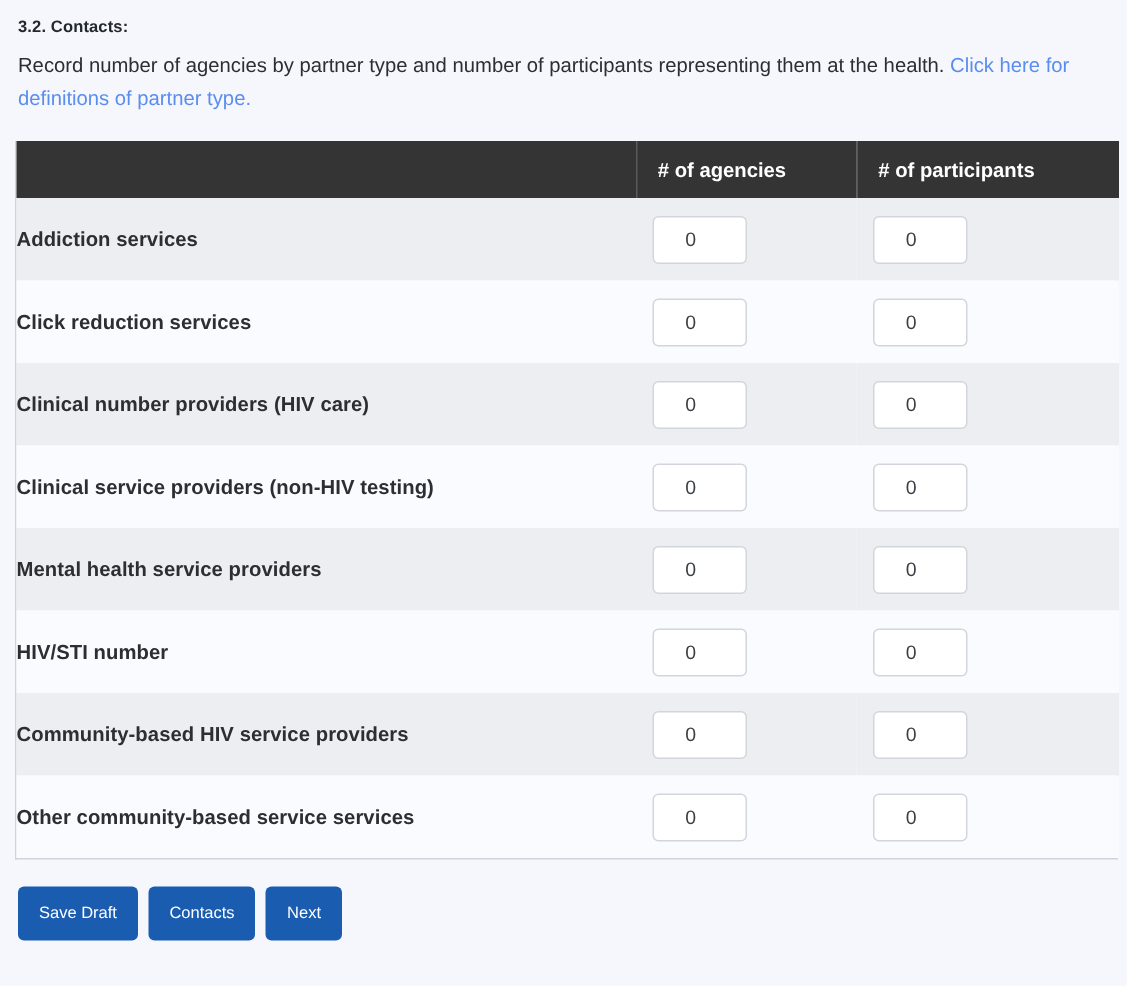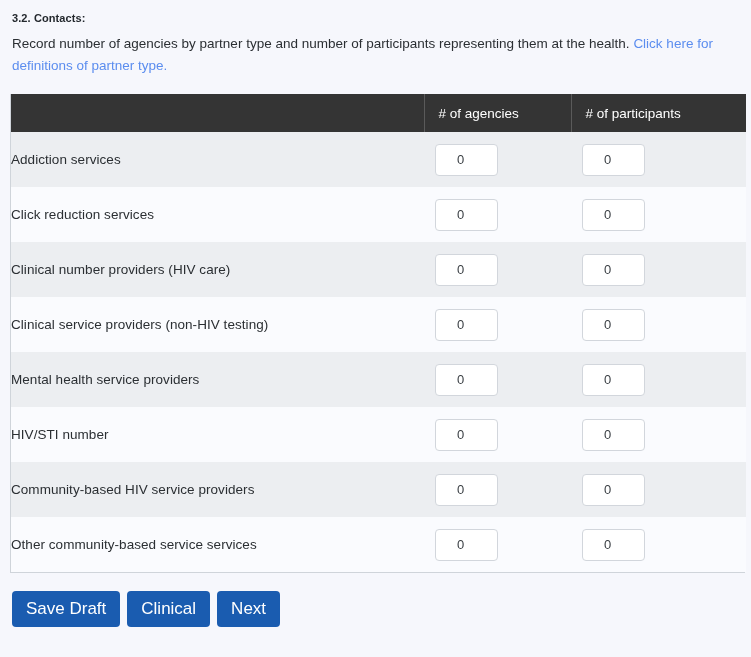--- a/index.html
+++ b/index.html
@@ -62,21 +62,21 @@
   table.contacts {
     border-collapse: collapse;
     width: 100%;
     table-layout: fixed;
   }
 
   table.contacts thead th {
     background: #343434;
     color: #ffffff;
     font-size: 13.5px;
-    font-weight: normal;
+    font-weight: bold;
     text-align: left;
     height: 38px;
     padding: 0 0 0 14px;
     vertical-align: middle;
     border-right: 1px solid #5a5a5a;
     box-sizing: border-box;
   }
   table.contacts thead th:last-child { border-right: none; }
 
   th.col-label   { width: 413px; }
@@ -91,20 +91,21 @@
     font-size: 13.5px;
     color: #2b2f33;
     vertical-align: middle;
     padding: 0;
     border: none;
   }
 
   td.label-cell {
     padding-left: 16px;
     letter-spacing: 0.05px;
+    font-weight: bold;
   }
 
   td.input-cell {
     padding: 0;
   }
 
   .num-input {
     width: 63px;
     height: 32px;
     box-sizing: border-box;
@@ -129,21 +130,21 @@
     display: flex;
     gap: 7px;
   }
 
   .btn {
     background: #1a5cb0;
     color: #ffffff;
     border: none;
     border-radius: 4px;
     font-family: "Liberation Sans", sans-serif;
-    font-size: 17px;
+    font-size: 11px;
     height: 36px;
     padding: 0 14px;
     cursor: pointer;
     line-height: 36px;
     display: inline-block;
     white-space: nowrap;
   }
 </style>
 </head>
 <body>
@@ -246,17 +247,17 @@
             <input class="num-input" type="text" value="0" style="">
           </td>
         </tr>
 
       </tbody>
     </table>
   </div>
 
   <div class="btn-row">
     <button class="btn">Save Draft</button>
-    <button class="btn">Clinical</button>
+    <button class="btn">Contacts</button>
     <button class="btn">Next</button>
   </div>
 
 </div>
 
 </body></html>

